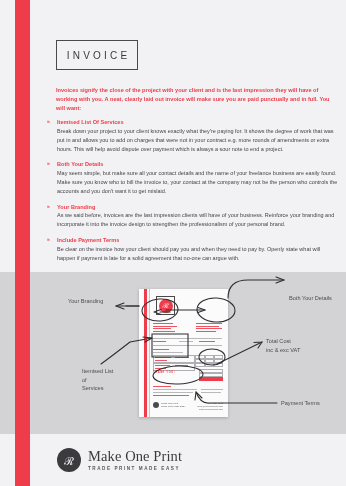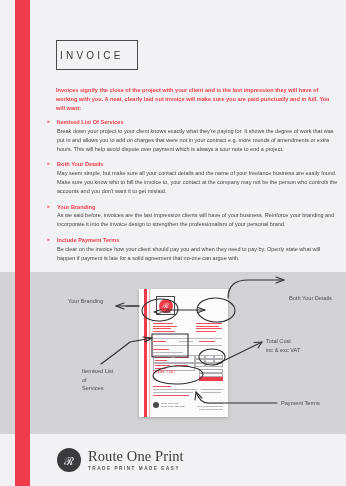--- a/index.html
+++ b/index.html
@@ -22,21 +22,21 @@
     position:absolute;left:0;top:272px;width:346px;height:162px;
     background:#d3d3d5;z-index:1;
   }
 
   
   .invoice-box{
     position:absolute;left:56px;top:40px;
     width:82px;height:30px;
     border:1px solid #4a4a4a;
     box-sizing:border-box;
-    display:flex;align-items:center;justify-content:flex-start;
+    display:flex;align-items:center;justify-content:center;
     z-index:4;
   }
   .invoice-box span{
     font-size:10px;letter-spacing:3.2px;color:#3a3a3a;font-weight:400;
     text-indent:3px;
   }
 
   .lede{
     position:absolute;left:56px;top:86px;width:283px;
     font-size:5.6px;line-height:1.62;
@@ -289,20 +289,20 @@
     <div class="dlabel lbl-item">Itemised List
 of
 Services</div>
     <div class="dlabel lbl-pay">Payment Terms</div>
   </div>
 
   <div class="footer">
     <div class="brand">
       <div class="brand-mark">ℛ</div>
       <div class="brand-txt">
-        <div class="brand-name">Route One Print</div>
+        <div class="brand-name">Make One Print</div>
         <div class="brand-tag">TRADE PRINT MADE EASY</div>
       </div>
     </div>
   </div>
 
   <div class="red-rule"></div>
 </div>
 
 </body></html>

